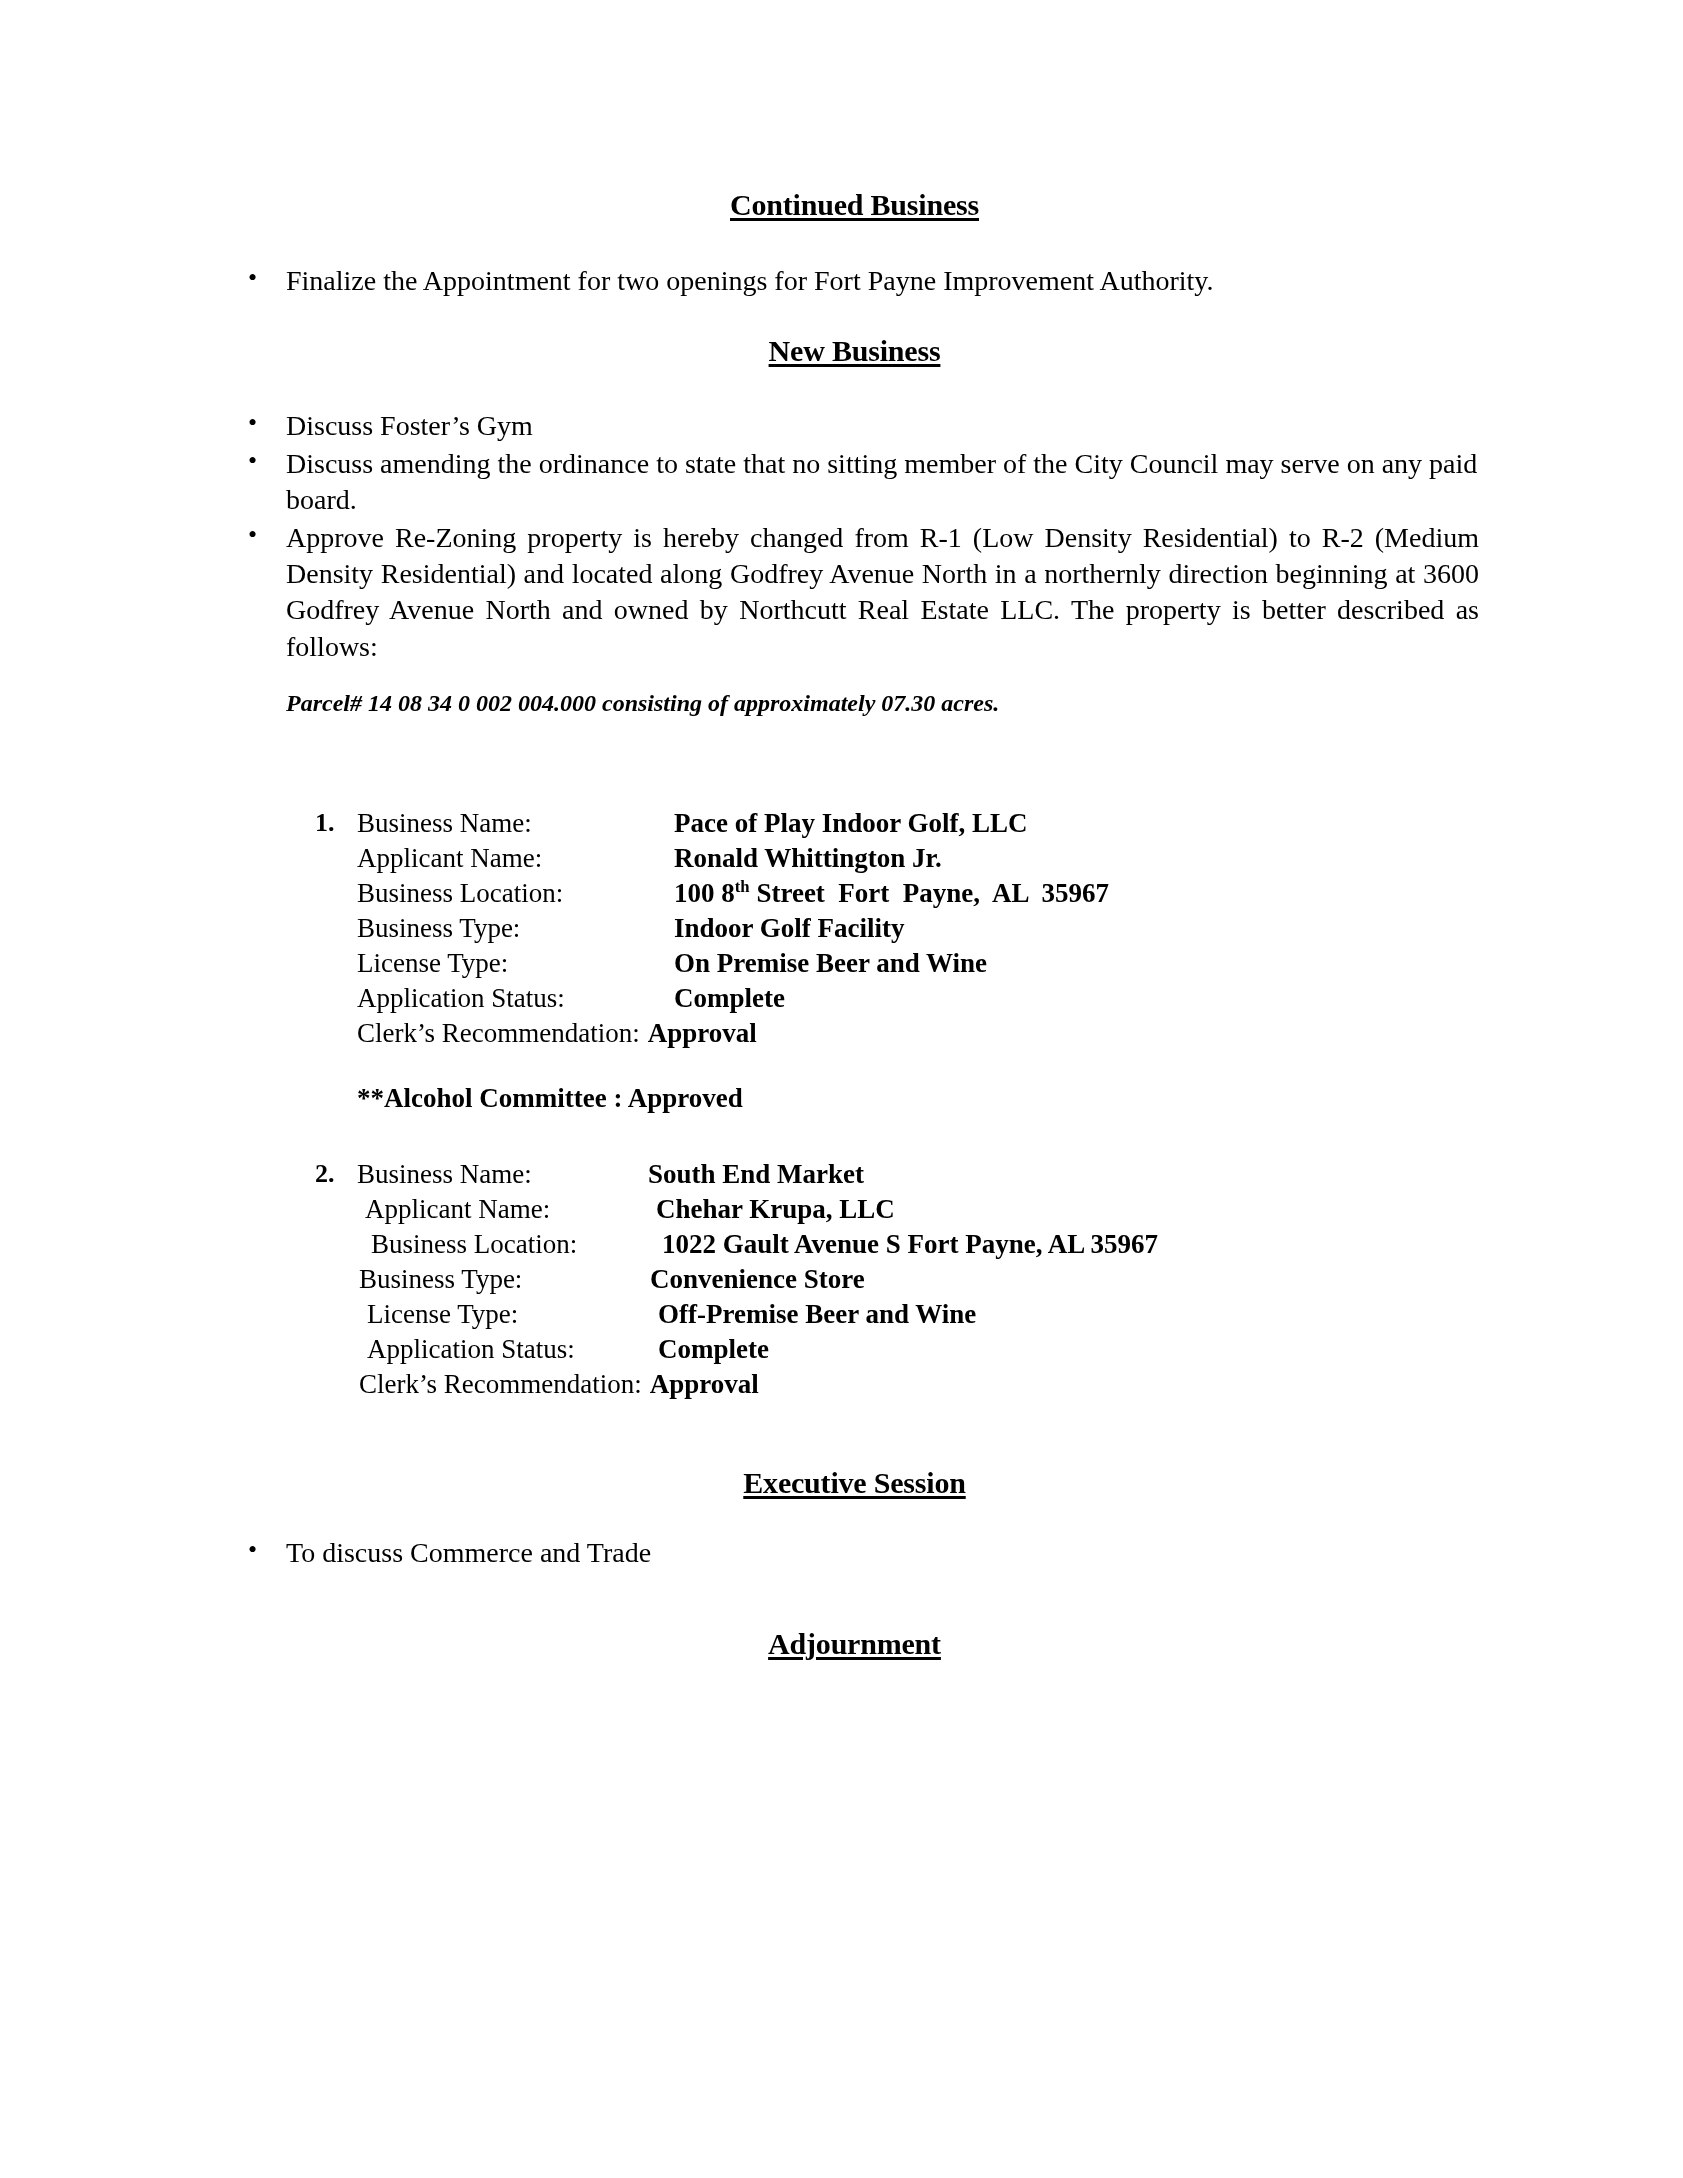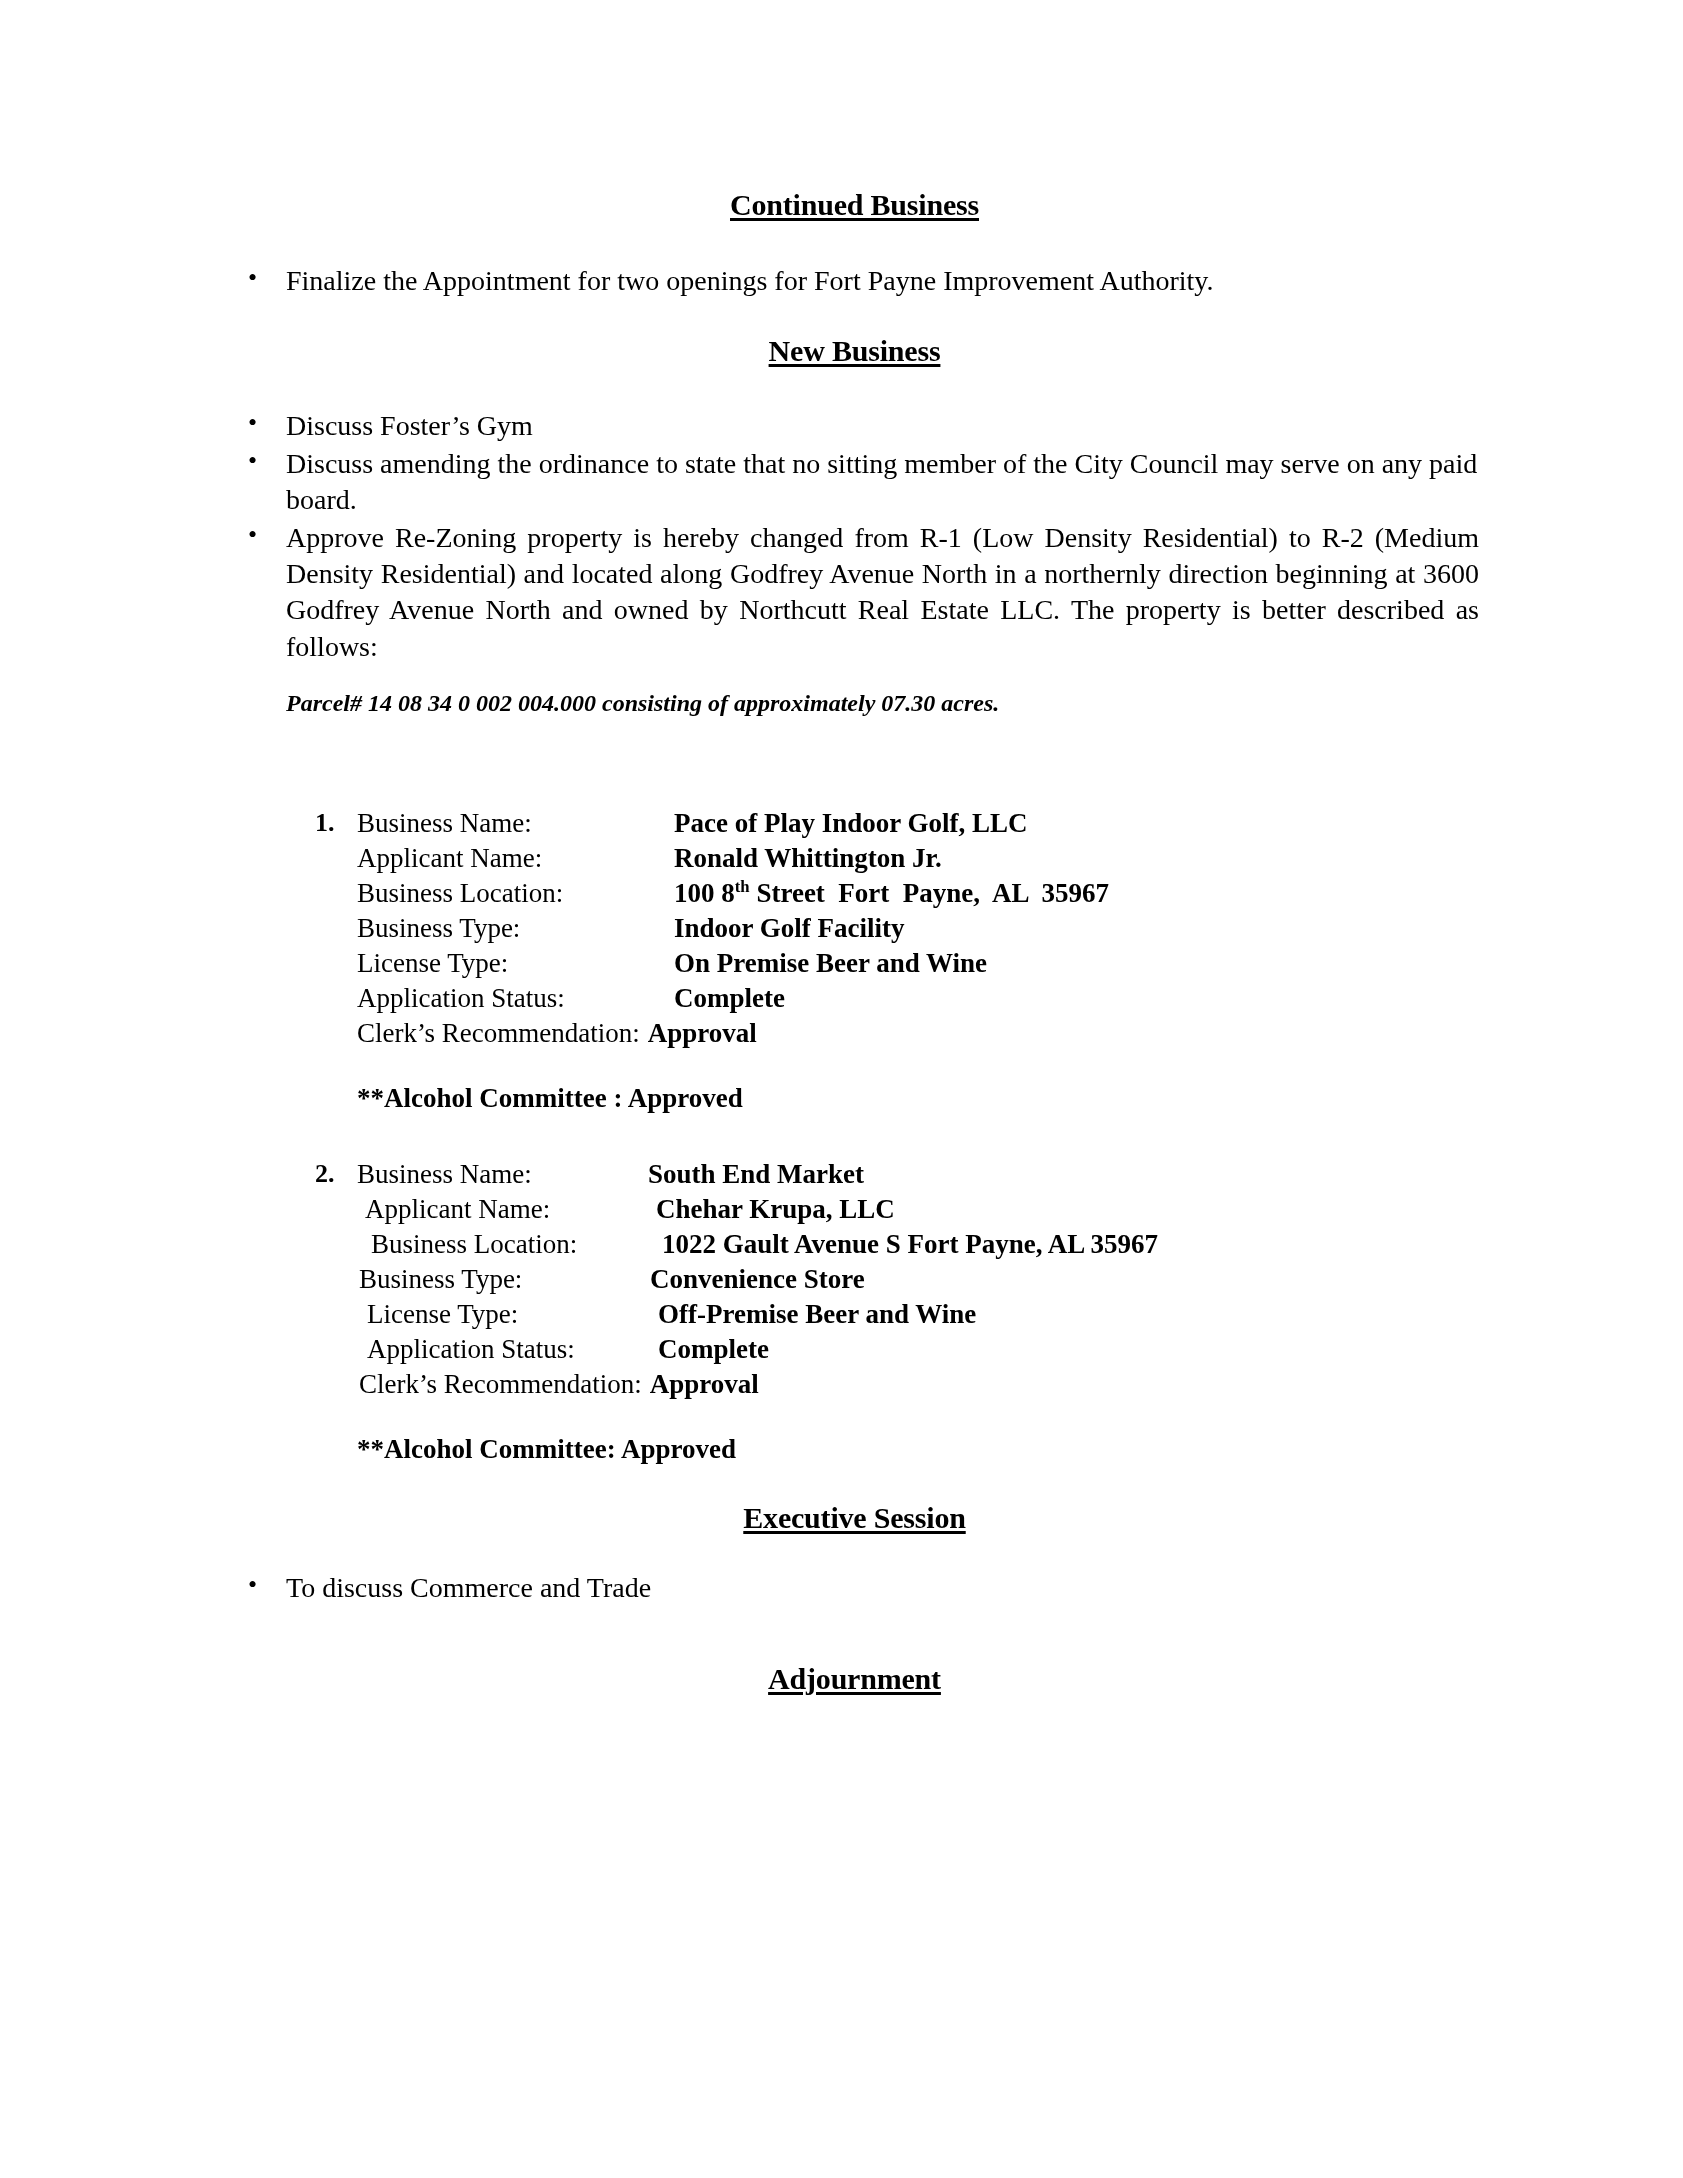--- a/index.html
+++ b/index.html
@@ -257,21 +257,20 @@
         </div>
 
         <div class="row row-inline" style="padding-left:2px;">
           <span class="lbl">Clerk’s Recommendation:</span>
           <span class="val">Approval</span>
         </div>
       </div>
 
       <div class="spacer-30"></div>
 
-      <div class="committee-note">**Alcohol Committee: Approved</div>
 
     </div>
 
     <div class="spacer-34"></div>
 
     <div class="section-heading"><span class="u">Executive Session</span></div>
 
     <div class="spacer-34"></div>
 
     <ul class="bullets">

